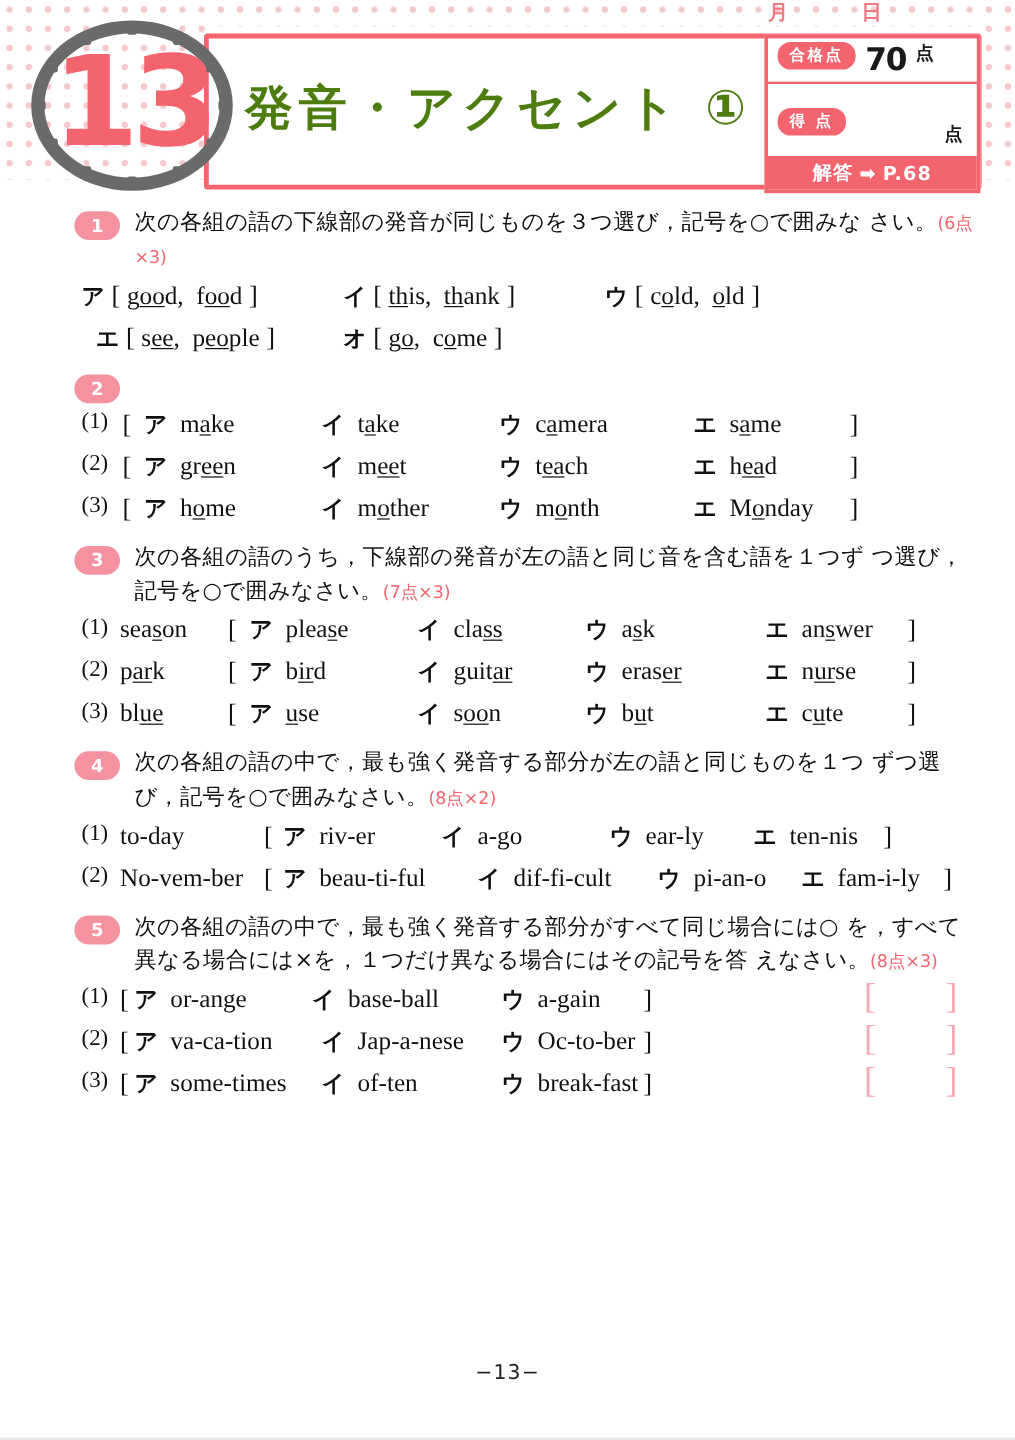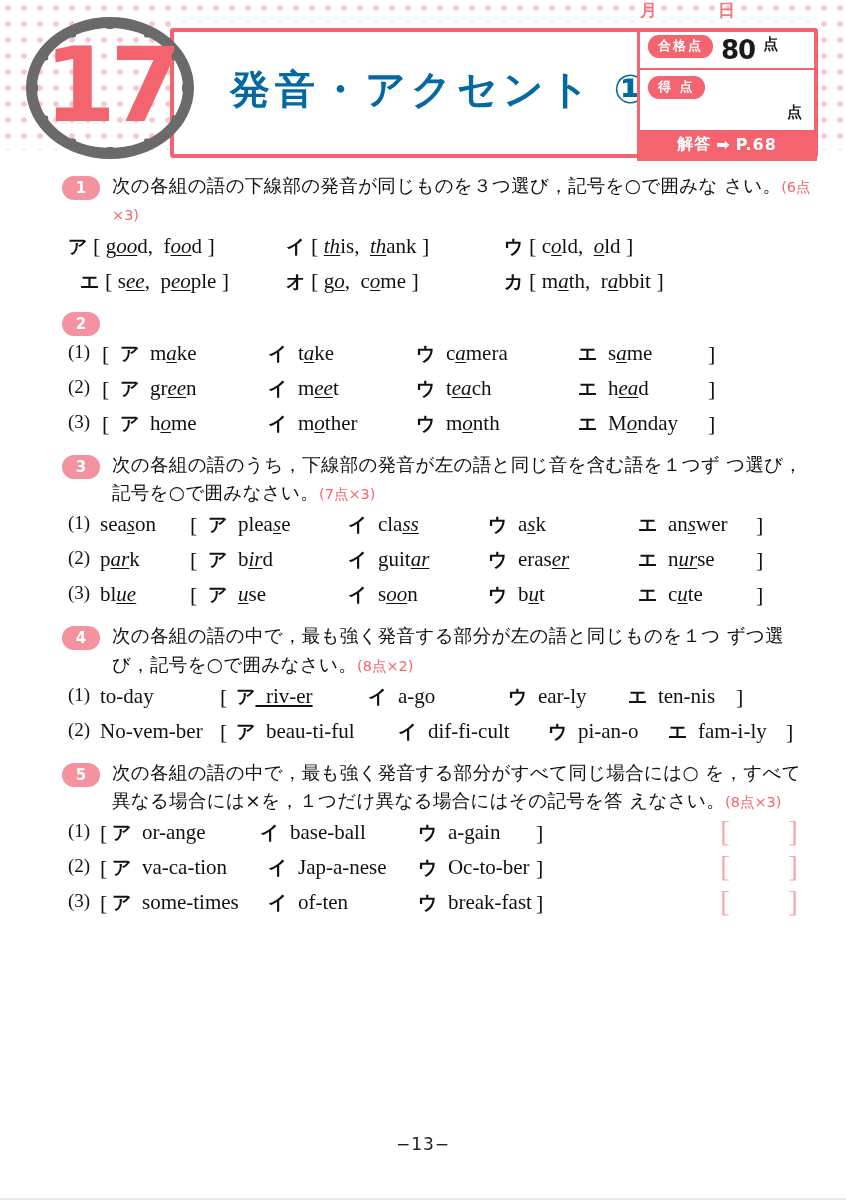--- a/index.html
+++ b/index.html
@@ -65,24 +65,23 @@
   #banner {
     position: absolute; left: 170px; top: 28px;
     width: 648px; height: 130px;
     border: 4px solid #f4646f;
     border-radius: 3px;
     background: #ffffff;
   }
   #title {
     position: absolute; left: 30px; top: 30px;
     font-family: "DejaVu Sans", sans-serif;
-    font-size: 40px; font-weight: 700; color: #0369a1;
+    font-size: 40px; font-weight: 700; color: #4d7c0f;
     letter-spacing: 5px;
     white-space: nowrap;
-    margin-left: 26px;
   }
 
   
   #scorebox {
     position: absolute; right: -3px; top: -3px;
     width: 180px; height: 132px;
     border: 3px solid #f4646f;
     background: #ffffff;
     display: flex; flex-direction: column;
   }
@@ -102,21 +101,21 @@
   }
   .score-val {
     font-family: "DejaVu Sans", sans-serif;
     font-size: 26px; font-weight: 700; color: #1a1a1a; letter-spacing: -1px;
   }
   .score-unit {
     font-family: "DejaVu Sans", sans-serif;
     font-size: 15px; font-weight: 700; color: #1a1a1a;
   }
   #pass-row { border-bottom: 2px solid #f4646f; padding-bottom: 3px; }
-  #got-row { padding-top: 6px; }
+  #got-row { padding-top: 20px; }
   #got-unit {
     position: absolute; right: 12px; bottom: 36px;
     font-family: "DejaVu Sans", sans-serif;
     font-size: 15px; font-weight: 700; color: #1a1a1a;
   }
   #answer-bar {
     position: absolute; left: 0; right: 0; bottom: 0;
     height: 28px; background: #f4646f;
     display: flex; align-items: center; justify-content: center; gap: 5px;
     font-family: "DejaVu Sans", sans-serif;
@@ -170,21 +169,21 @@
     color: #111;
     display: inline-block;
   }
   .idx {
     font-family: "Liberation Serif", serif;
     font-size: 19px; color: #111;
     display: inline-block;
   }
   .brk { font-size: 22px; color: #111; }
   .wd  { font-family: "Liberation Serif", serif; font-size: 21px; }
-  u.u  { text-decoration: underline; text-underline-offset: 2px; text-decoration-thickness: 1.2px; font-style: italic; }
+  u.u  { text-decoration: underline; text-underline-offset: 2px; text-decoration-thickness: 1.2px; }
 
   .cell { display: inline-block; }
 
   
   .ansbrk {
     position: absolute; right: 48px;
     color: #f6aab3; font-size: 30px; font-weight: 400;
     display: flex; gap: 58px;
   }
 
@@ -209,38 +208,38 @@
     <span>月</span>
     <span>日</span>
   </div>
 
   <div id="banner">
     <div id="title">発音・アクセント ①</div>
 
     <div id="scorebox">
       <div class="score-row" id="pass-row">
         <span class="pill">合格点</span>
-        <span class="score-val">80</span>
+        <span class="score-val">70</span>
         <span class="score-unit">点</span>
       </div>
       <div class="score-row" id="got-row">
         <span class="pill">得 点</span>
       </div>
       <div id="got-unit">点</div>
       <div id="answer-bar">
         <span>解答</span>
         <span>➡</span>
         <span>P.68</span>
       </div>
     </div>
   </div>
 
   <div id="clock">
     <div class="ring"></div>
-    <div class="num">17</div>
+    <div class="num">13</div>
   <div class="tick" style="transform: translate(4.65366e-15px, -63px);"></div>
       <div class="tick" style="transform: translate(38px, -54.5596px);"></div>
       <div class="tick" style="transform: translate(65.8179px, -31.5px);"></div>
       <div class="tick" style="transform: translate(76px, 0px);"></div>
       <div class="tick" style="transform: translate(65.8179px, 31.5px);"></div>
       <div class="tick" style="transform: translate(38px, 54.5596px);"></div>
       <div class="tick" style="transform: translate(4.65366e-15px, 63px);"></div>
       <div class="tick" style="transform: translate(-38px, 54.5596px);"></div>
       <div class="tick" style="transform: translate(-65.8179px, 31.5px);"></div>
       <div class="tick" style="transform: translate(-76px, 7.71527e-15px);"></div>
@@ -256,21 +255,20 @@
         </div>
         <div class="rows">
           <div class="row" style="position: relative;">
             <span class="cell" style="position:absolute;left:0px;"><span class="lbl">ア</span><span class="brk">&nbsp;[&nbsp;</span><span class="wd">g<u class="u">oo</u>d,</span>&nbsp;&nbsp;<span class="wd">f<u class="u">oo</u>d</span><span class="brk">&nbsp;]</span></span>
             <span class="cell" style="position:absolute;left:218px;"><span class="lbl">イ</span><span class="brk">&nbsp;[&nbsp;</span><span class="wd"><u class="u">th</u>is,</span>&nbsp;&nbsp;<span class="wd"><u class="u">th</u>ank</span><span class="brk">&nbsp;]</span></span>
             <span class="cell" style="position:absolute;left:436px;"><span class="lbl">ウ</span><span class="brk">&nbsp;[&nbsp;</span><span class="wd">c<u class="u">o</u>ld,</span>&nbsp;&nbsp;<span class="wd"><u class="u">o</u>ld</span><span class="brk">&nbsp;]</span></span>
           </div>
           <div class="row" style="position: relative;">
             <span class="cell" style="position:absolute;left:0px;margin-left:12px;"><span class="lbl">エ</span><span class="brk">&nbsp;[&nbsp;</span><span class="wd">s<u class="u">ee</u>,</span>&nbsp;&nbsp;<span class="wd">p<u class="u">eo</u>ple</span><span class="brk">&nbsp;]</span></span>
             <span class="cell" style="position:absolute;left:218px;"><span class="lbl">オ</span><span class="brk">&nbsp;[&nbsp;</span><span class="wd">g<u class="u">o</u>,</span>&nbsp;&nbsp;<span class="wd">c<u class="u">o</u>me</span><span class="brk">&nbsp;]</span></span>
-            <span class="cell" style="position:absolute;left:436px;"><span class="lbl">カ</span><span class="brk">&nbsp;[&nbsp;</span><span class="wd">m<u class="u">a</u>th,</span>&nbsp;&nbsp;<span class="wd">r<u class="u">a</u>bbit</span><span class="brk">&nbsp;]</span></span>
           </div>
         </div>
       </div>
       <div class="q-block">
         <div class="q-head">
           <div class="q-badge">2</div>
         </div>
         <div class="rows">
           <div class="row" style="position: relative;">
             <span class="idx" style="position:absolute;left:0px;">(1)</span>
@@ -342,21 +340,21 @@
       <div class="q-block">
         <div class="q-head">
           <div class="q-badge">4</div>
           <div class="q-text">次の各組の語の中で，最も強く発音する部分が左の語と同じものを１つ ずつ選び，記号を○で囲みなさい。<span class="pts">(8点×2)</span></div>
         </div>
         <div class="rows">
           <div class="row" style="position: relative;">
             <span class="idx" style="position:absolute;left:0px;">(1)</span>
             <span class="cell" style="position:absolute;left:32px;"><span class="wd">to-day</span></span>
             <span class="brk" style="position:absolute;left:152px;">[</span>
-            <span class="cell" style="position:absolute;left:168px;text-decoration:underline;"><span class="lbl">ア</span>&nbsp;&nbsp;<span class="wd">riv-er</span></span>
+            <span class="cell" style="position:absolute;left:168px;"><span class="lbl">ア</span>&nbsp;&nbsp;<span class="wd">riv-er</span></span>
             <span class="cell" style="position:absolute;left:300px;"><span class="lbl">イ</span>&nbsp;&nbsp;<span class="wd">a-go</span></span>
             <span class="cell" style="position:absolute;left:440px;"><span class="lbl">ウ</span>&nbsp;&nbsp;<span class="wd">ear-ly</span></span>
             <span class="cell" style="position:absolute;left:560px;"><span class="lbl">エ</span>&nbsp;&nbsp;<span class="wd">ten-nis</span></span>
             <span class="brk" style="position:absolute;left:668px;">]</span>
           </div>
           <div class="row" style="position: relative;">
             <span class="idx" style="position:absolute;left:0px;">(2)</span>
             <span class="cell" style="position:absolute;left:32px;"><span class="wd">No-vem-ber</span></span>
             <span class="brk" style="position:absolute;left:152px;">[</span>
             <span class="cell" style="position:absolute;left:168px;"><span class="lbl">ア</span>&nbsp;&nbsp;<span class="wd">beau-ti-ful</span></span>

